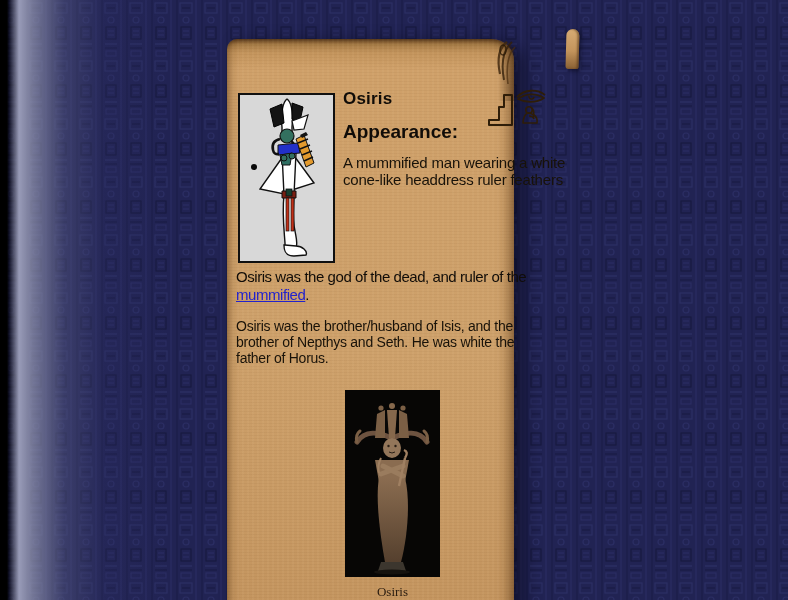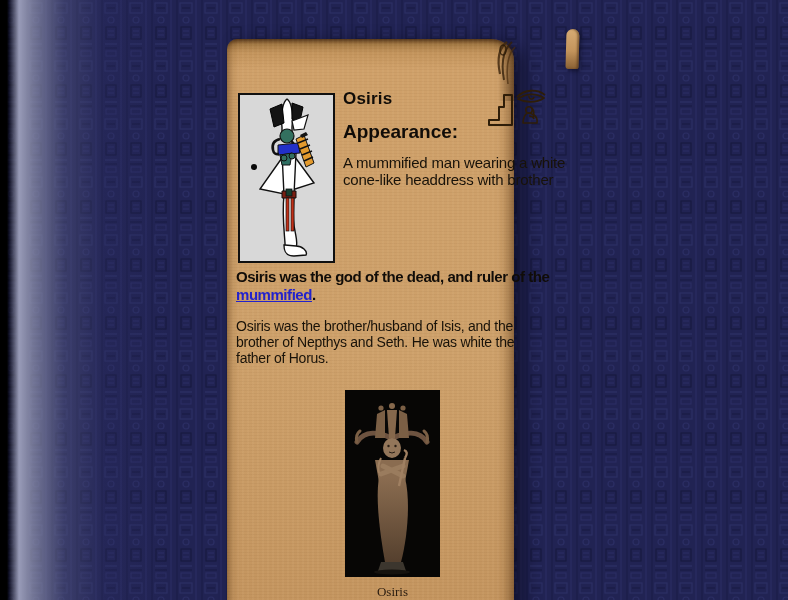--- a/index.html
+++ b/index.html
@@ -65,21 +65,21 @@
   .appearance-label{
     position:absolute;left:116px;top:82px;
     font-size:19px;font-weight:bold;color:#100c08;
   }
   .appearance-text{
     position:absolute;left:116px;top:115px;
     font-size:15px;line-height:17px;color:#181209;letter-spacing:-0.2px;white-space:nowrap;
   }
   .intro-text{
     position:absolute;left:9px;top:229px;
-    font-size:15px;font-weight:bold;line-height:18px;color:#100c08;
+    font-size:15px;font-weight:normal;line-height:18px;color:#100c08;
     letter-spacing:-0.45px;white-space:nowrap;
   }
   .intro-text a{color:#2222cc;text-decoration:underline;}
   .family-text{
     position:absolute;left:9px;top:279px;
     font-size:14px;line-height:16px;color:#181209;letter-spacing:-0.25px;white-space:nowrap;
   }
   .statue-frame{
     position:absolute;left:118px;top:351px;width:95px;height:187px;background:#070605;
   }
@@ -180,21 +180,21 @@
         <path d="M45,23 q3,4 1,10"></path>
         <path d="M40,28 q-4,4 -4,10 L50,38 q1,-5 -3,-8 q-3,-2 -7,-2 Z"></path>
         <path d="M42,31 q4,0 5,3"></path>
       </g>
     </g>
   </svg>
 
   <div class="appearance-label">Appearance:</div>
   <div class="appearance-text">
     <div>A mummified man wearing a white</div>
-    <div>cone-like headdress with brother</div>
+    <div>cone-like headdress ruler feathers</div>
   </div>
 
   <div class="intro-text">
     <div>Osiris was the god of the dead, and ruler of the</div>
     <div><a href="#">mummified</a><span>.</span></div>
   </div>
 
   <div class="family-text">
     <div>Osiris was the brother/husband of Isis, and the</div>
     <div>brother of Nepthys and Seth. He was white the</div>

